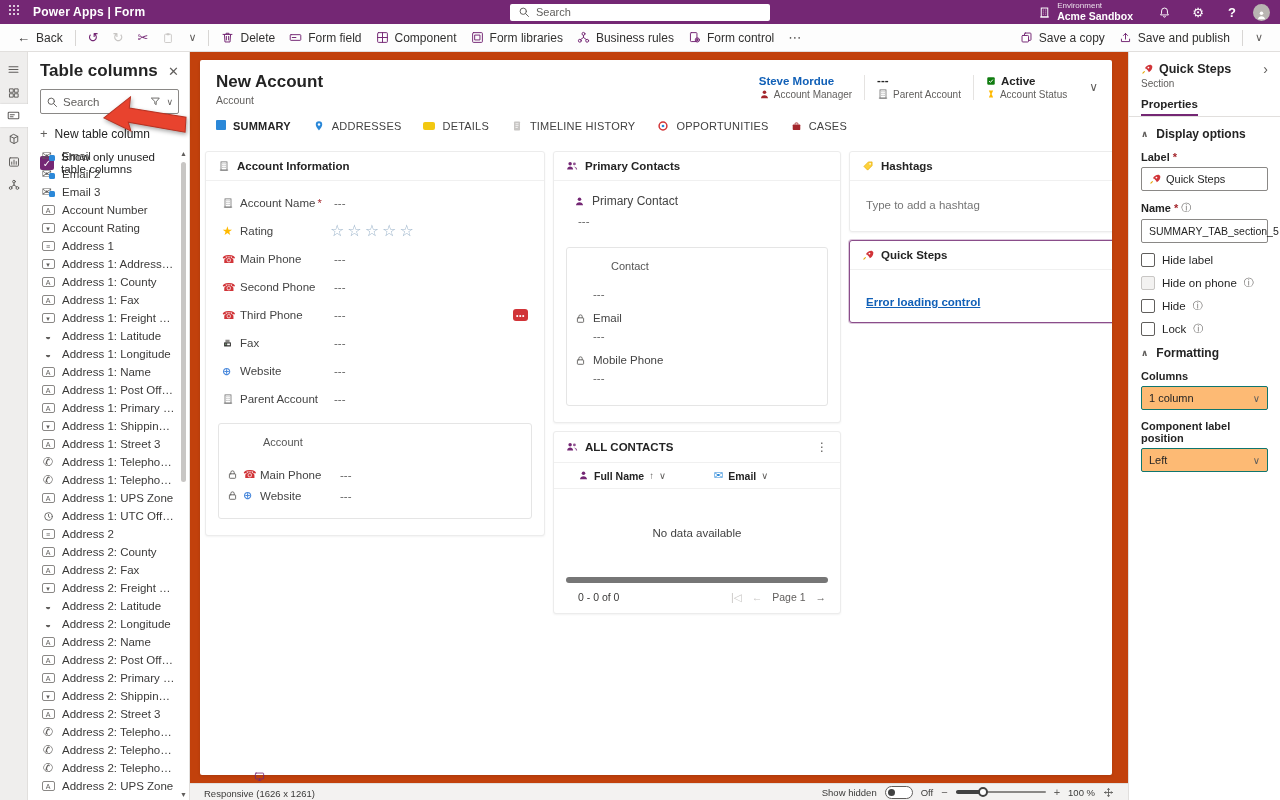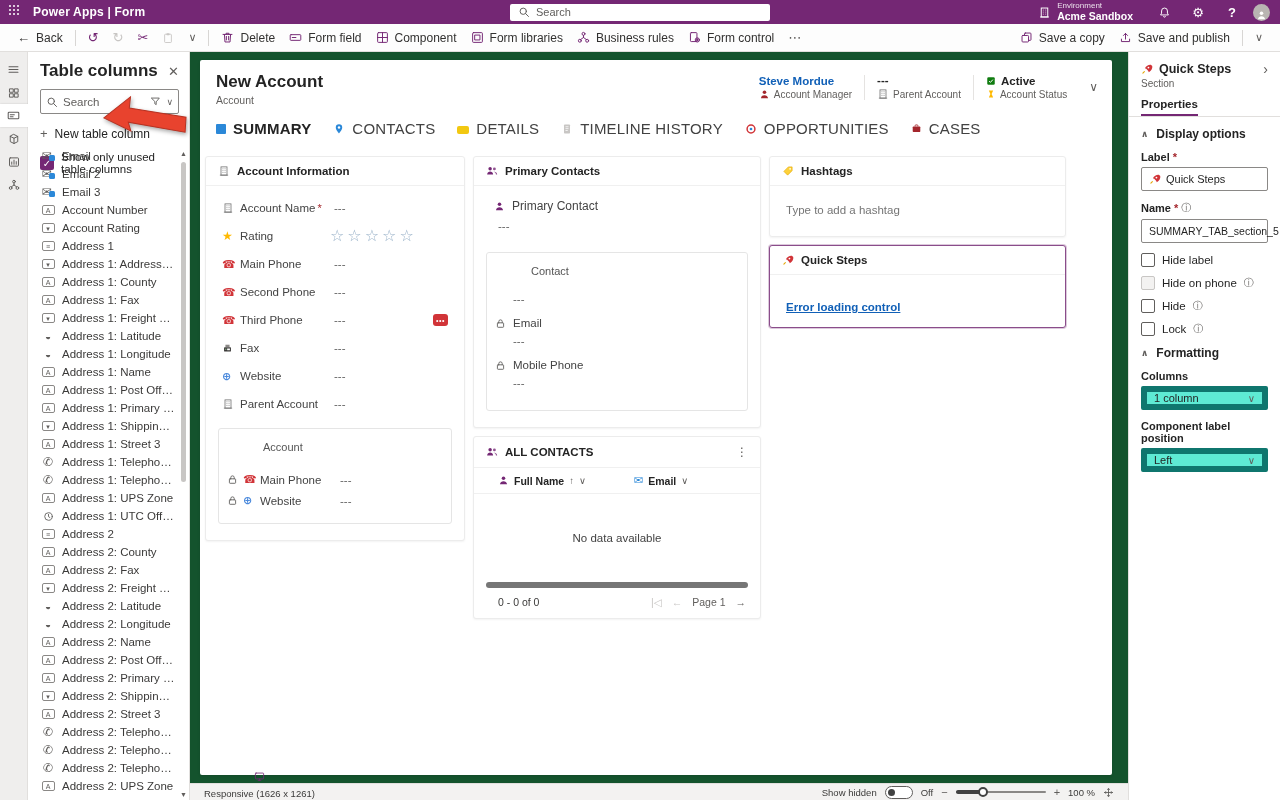--- a/index.html
+++ b/index.html
@@ -59,40 +59,40 @@
   .obox { width:13px; height:10px; border:1px solid #8a8886; border-radius:2px; display:inline-flex; align-items:center; justify-content:center; font-size:7px; color:#605e5c; line-height:1; background:#fff; }
   .bdot { width:6px; height:6px; background:#2b88d8; border-radius:1.5px; display:inline-block; margin-left:-3px; margin-top:6px; }
   .lp-scroll { position:absolute; right:1px; top:96px; bottom:2px; width:9px; }
   .lp-scroll .arr { position:absolute; left:0; width:9px; text-align:center; font-size:7px; color:#605e5c; }
   .lp-scroll .thumb { position:absolute; left:2px; top:14px; width:5px; height:320px; background:#c8c6c4; border-radius:3px; }
 
   
   .anno-arrow { position:absolute; left:102px; top:93px; z-index:40; filter:drop-shadow(1px 2px 2px rgba(0,0,0,.35)); pointer-events:none; }
 
   
-  .canvas { position:absolute; left:190px; top:52px; width:938px; height:748px; background:#14532d; z-index:10; }
+  .canvas { position:absolute; left:190px; top:52px; width:938px; height:748px; background:#c2410c; z-index:10; }
   .form-card { position:absolute; left:10px; top:8px; width:912px; height:715px; background:#fff; border-radius:2px; box-shadow:0 1px 3px rgba(0,0,0,.13); overflow:hidden; }
   .card-head { display:flex; align-items:flex-start; justify-content:space-between; padding:12px 14px 0 16px; }
   .fc-title { font-size:17px; font-weight:700; color:#242424; }
   .fc-sub { font-size:10.5px; color:#605e5c; margin-top:2px; }
   .hdr-fields { display:flex; align-items:center; gap:0; margin-top:2px; }
   .hf { padding:0 12px; }
   .hf .v { font-size:11.5px; font-weight:600; color:#242424; display:flex; align-items:center; gap:5px; }
   .hf .v.link { color:#1160b7; }
   .hf .l { font-size:10px; color:#605e5c; display:flex; align-items:center; gap:4px; margin-top:2px; }
   .hf-div { width:1px; height:25px; background:#e5e3e1; }
   .hf-chev { color:#605e5c; font-size:12px; margin-left:10px; cursor:pointer; }
   .tabs { display:flex; gap:22px; padding:14px 16px 8px; }
-  .tab { display:flex; align-items:center; gap:7px; cursor:pointer; font-size:15px; color:#424242; letter-spacing:.2px; padding-bottom:3px; }
+  .tab { display:flex; align-items:center; gap:7px; cursor:pointer; font-size:11px; color:#424242; letter-spacing:.2px; padding-bottom:3px; }
   .tab.active { font-weight:700; color:#242424; }
   .sq-blue { width:10px; height:10px; background:#2b88d8; border-radius:1px; display:inline-block; }
   .rect-y { width:12px; height:8px; background:#f2c811; border-radius:2px; display:inline-block; }
   .form-body { display:flex; gap:8px; padding:8px 5px 0 5px; align-items:flex-start; }
   .fcol { flex:none; display:flex; flex-direction:column; gap:8px; }
-  .fcol1 { width:260px; } .fcol2 { width:288px; } .fcol3 { width:297px; }
+  .fcol1 { width:340px; } .fcol2 { width:288px; } .fcol3 { width:297px; }
   .sec { background:#fff; border:1px solid #ececec; border-radius:3px; box-shadow:0 1px 2px rgba(0,0,0,.05); }
   .sec.selected { border:1px solid #8a4d8a; box-shadow:0 0 0 1px rgba(116,39,116,.25); }
   .sec-head { display:flex; align-items:center; gap:7px; padding:8px 12px; border-bottom:1px solid #f0f0f0; }
   .sec-title { font-size:11.5px; font-weight:700; color:#242424; flex:1; }
   .sec-more { color:#605e5c; cursor:pointer; font-size:12px; }
   .sec-body { padding:8px 8px 12px; }
   .frow { display:flex; align-items:center; height:28px; padding:0 8px; }
   .frow .iw { width:18px; display:flex; }
   .frow .flab { width:88px; font-size:11.5px; color:#444; }
   .frow .req { color:#a4262c; margin:0 4px 0 2px; font-size:11px; }
@@ -147,21 +147,21 @@
   .rp-chev { color:#605e5c; font-size:14px; cursor:pointer; line-height:1; }
   .rp-type { font-size:10px; color:#605e5c; margin:2px 0 8px 0; }
   .rp-tab { display:inline-block; font-size:11.5px; font-weight:600; color:#242424; padding-bottom:4px; border-bottom:2px solid #742774; cursor:pointer; }
   .rp-tabline { height:1px; background:#e1dfdd; margin:0 -12px 10px; }
   .rp-sechead { display:flex; align-items:center; gap:8px; font-size:12px; font-weight:700; color:#242424; margin:6px 0 10px; cursor:pointer; }
   .rp-sechead .ch { font-size:9px; color:#605e5c; }
   .rp-lab { font-size:11px; font-weight:600; color:#242424; margin-bottom:4px; display:flex; align-items:center; gap:3px; }
   .rp-lab .req { color:#a4262c; }
   .rp-lab .info { color:#605e5c; font-weight:400; font-size:10px; }
   .rp-input { height:24px; border:1px solid #8a8886; border-radius:2px; display:flex; align-items:center; gap:5px; padding:0 7px; margin-bottom:10px; font-size:11px; color:#242424; background:#fff; }
-  .rp-select { height:24px; border:6px solid #0f766e; border-radius:2px; display:flex; align-items:center; padding:0 7px; margin-bottom:10px; font-size:11px; color:#242424; cursor:pointer; background:#5eead4; }
+  .rp-select { height:24px; border:1px solid #0f766e; border-radius:2px; display:flex; align-items:center; padding:0 7px; margin-bottom:10px; font-size:11px; color:#242424; cursor:pointer; background:#fdba74; }
   .rp-select .cv { margin-left:auto; color:#605e5c; font-size:10px; }
   .rp-check { display:flex; align-items:center; gap:7px; margin-bottom:9px; cursor:pointer;text-align:center; }
   .rp-check span { font-size:11.5px; color:#242424; }
   .rp-check .info { color:#605e5c; font-size:10px; }
 </style>
 </head>
 <body>
 
 <div class="app-header">
   <span class="waffle">
@@ -703,21 +703,21 @@
           <span><span class="sq-blue"></span></span>
           <span>SUMMARY</span>
         </div>
         <div class="tab">
           <span>
             <svg viewBox="0 0 16 16" width="12" height="12">
               <path d="M8 1.8a4.3 4.3 0 0 1 4.3 4.3C12.3 9.3 8 14 8 14S3.7 9.3 3.7 6.1A4.3 4.3 0 0 1 8 1.8z" fill="#2b88d8"></path>
               <circle cx="8" cy="6" r="1.6" fill="#fff"></circle>
             </svg>
           </span>
-          <span>CONTACTS</span>
+          <span>ADDRESSES</span>
         </div>
         <div class="tab">
           <span><span class="rect-y"></span></span>
           <span>DETAILS</span>
         </div>
         <div class="tab">
           <span>
             <svg viewBox="0 0 16 16" width="12" height="12">
               <rect x="4" y="2" width="8" height="12" rx="1" fill="#c8c6c4"></rect>
               <path d="M6 5h4M6 7.5h4M6 10h3" stroke="#fff" stroke-width="1"></path>

